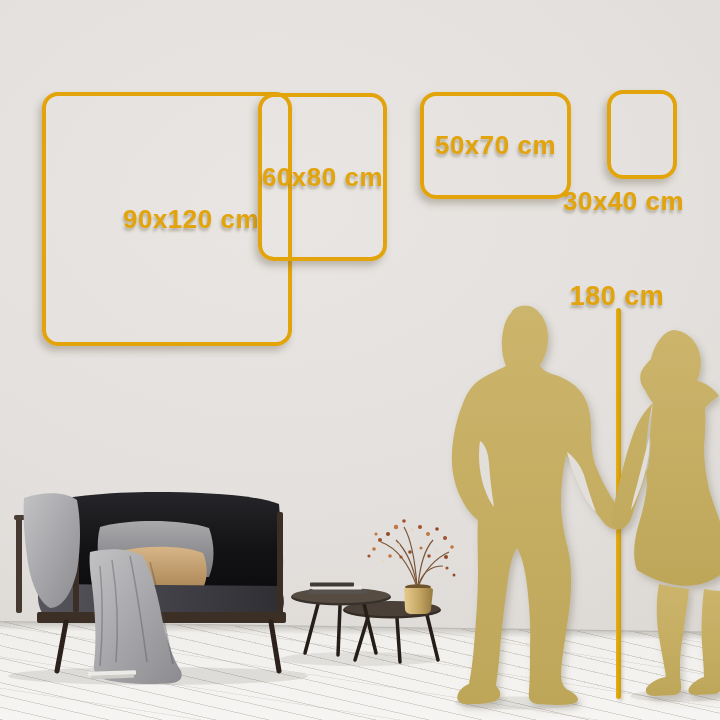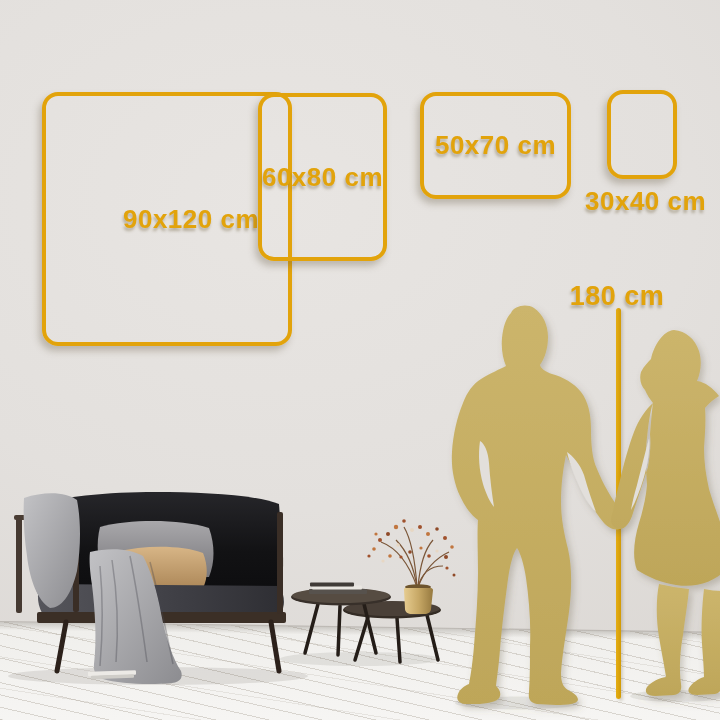--- a/index.html
+++ b/index.html
@@ -29,21 +29,21 @@
     display:flex;align-items:center;justify-content:center;
   }
   .frame-label,.floating-label{
     color:#E2A30B;font-weight:bold;font-size:26px;letter-spacing:0.5px;
     text-shadow:-1px 3px 3px rgba(110,95,60,0.40);white-space:nowrap;
   }
   .f1{left:42px;top:92px;width:194px;height:246px;padding-left:48px;}
   .f2{left:258px;top:93px;width:121px;height:160px;}
   .f3{left:420px;top:92px;width:143px;height:99px;}
   .f4{left:607px;top:90px;width:62px;height:81px;}
-  .label-30x40{position:absolute;left:585px;top:186px;width:118px;text-align:center;z-index:3;}
+  .label-30x40{position:absolute;left:563px;top:186px;width:118px;text-align:center;z-index:3;}
   .label-180{position:absolute;left:563px;top:281px;width:108px;text-align:center;z-index:3;font-size:27px;}
   .height-line{
     position:absolute;left:616px;top:308px;width:5px;height:391px;z-index:1;
     background:linear-gradient(90deg,#E5AE14,#D29A05);border-radius:3px;
     box-shadow:2px 2px 3px rgba(120,105,70,0.25);
   }
   .scene-svg{position:absolute;left:0;top:0;z-index:2;pointer-events:none;}
 </style>
 </head>
 <body>

